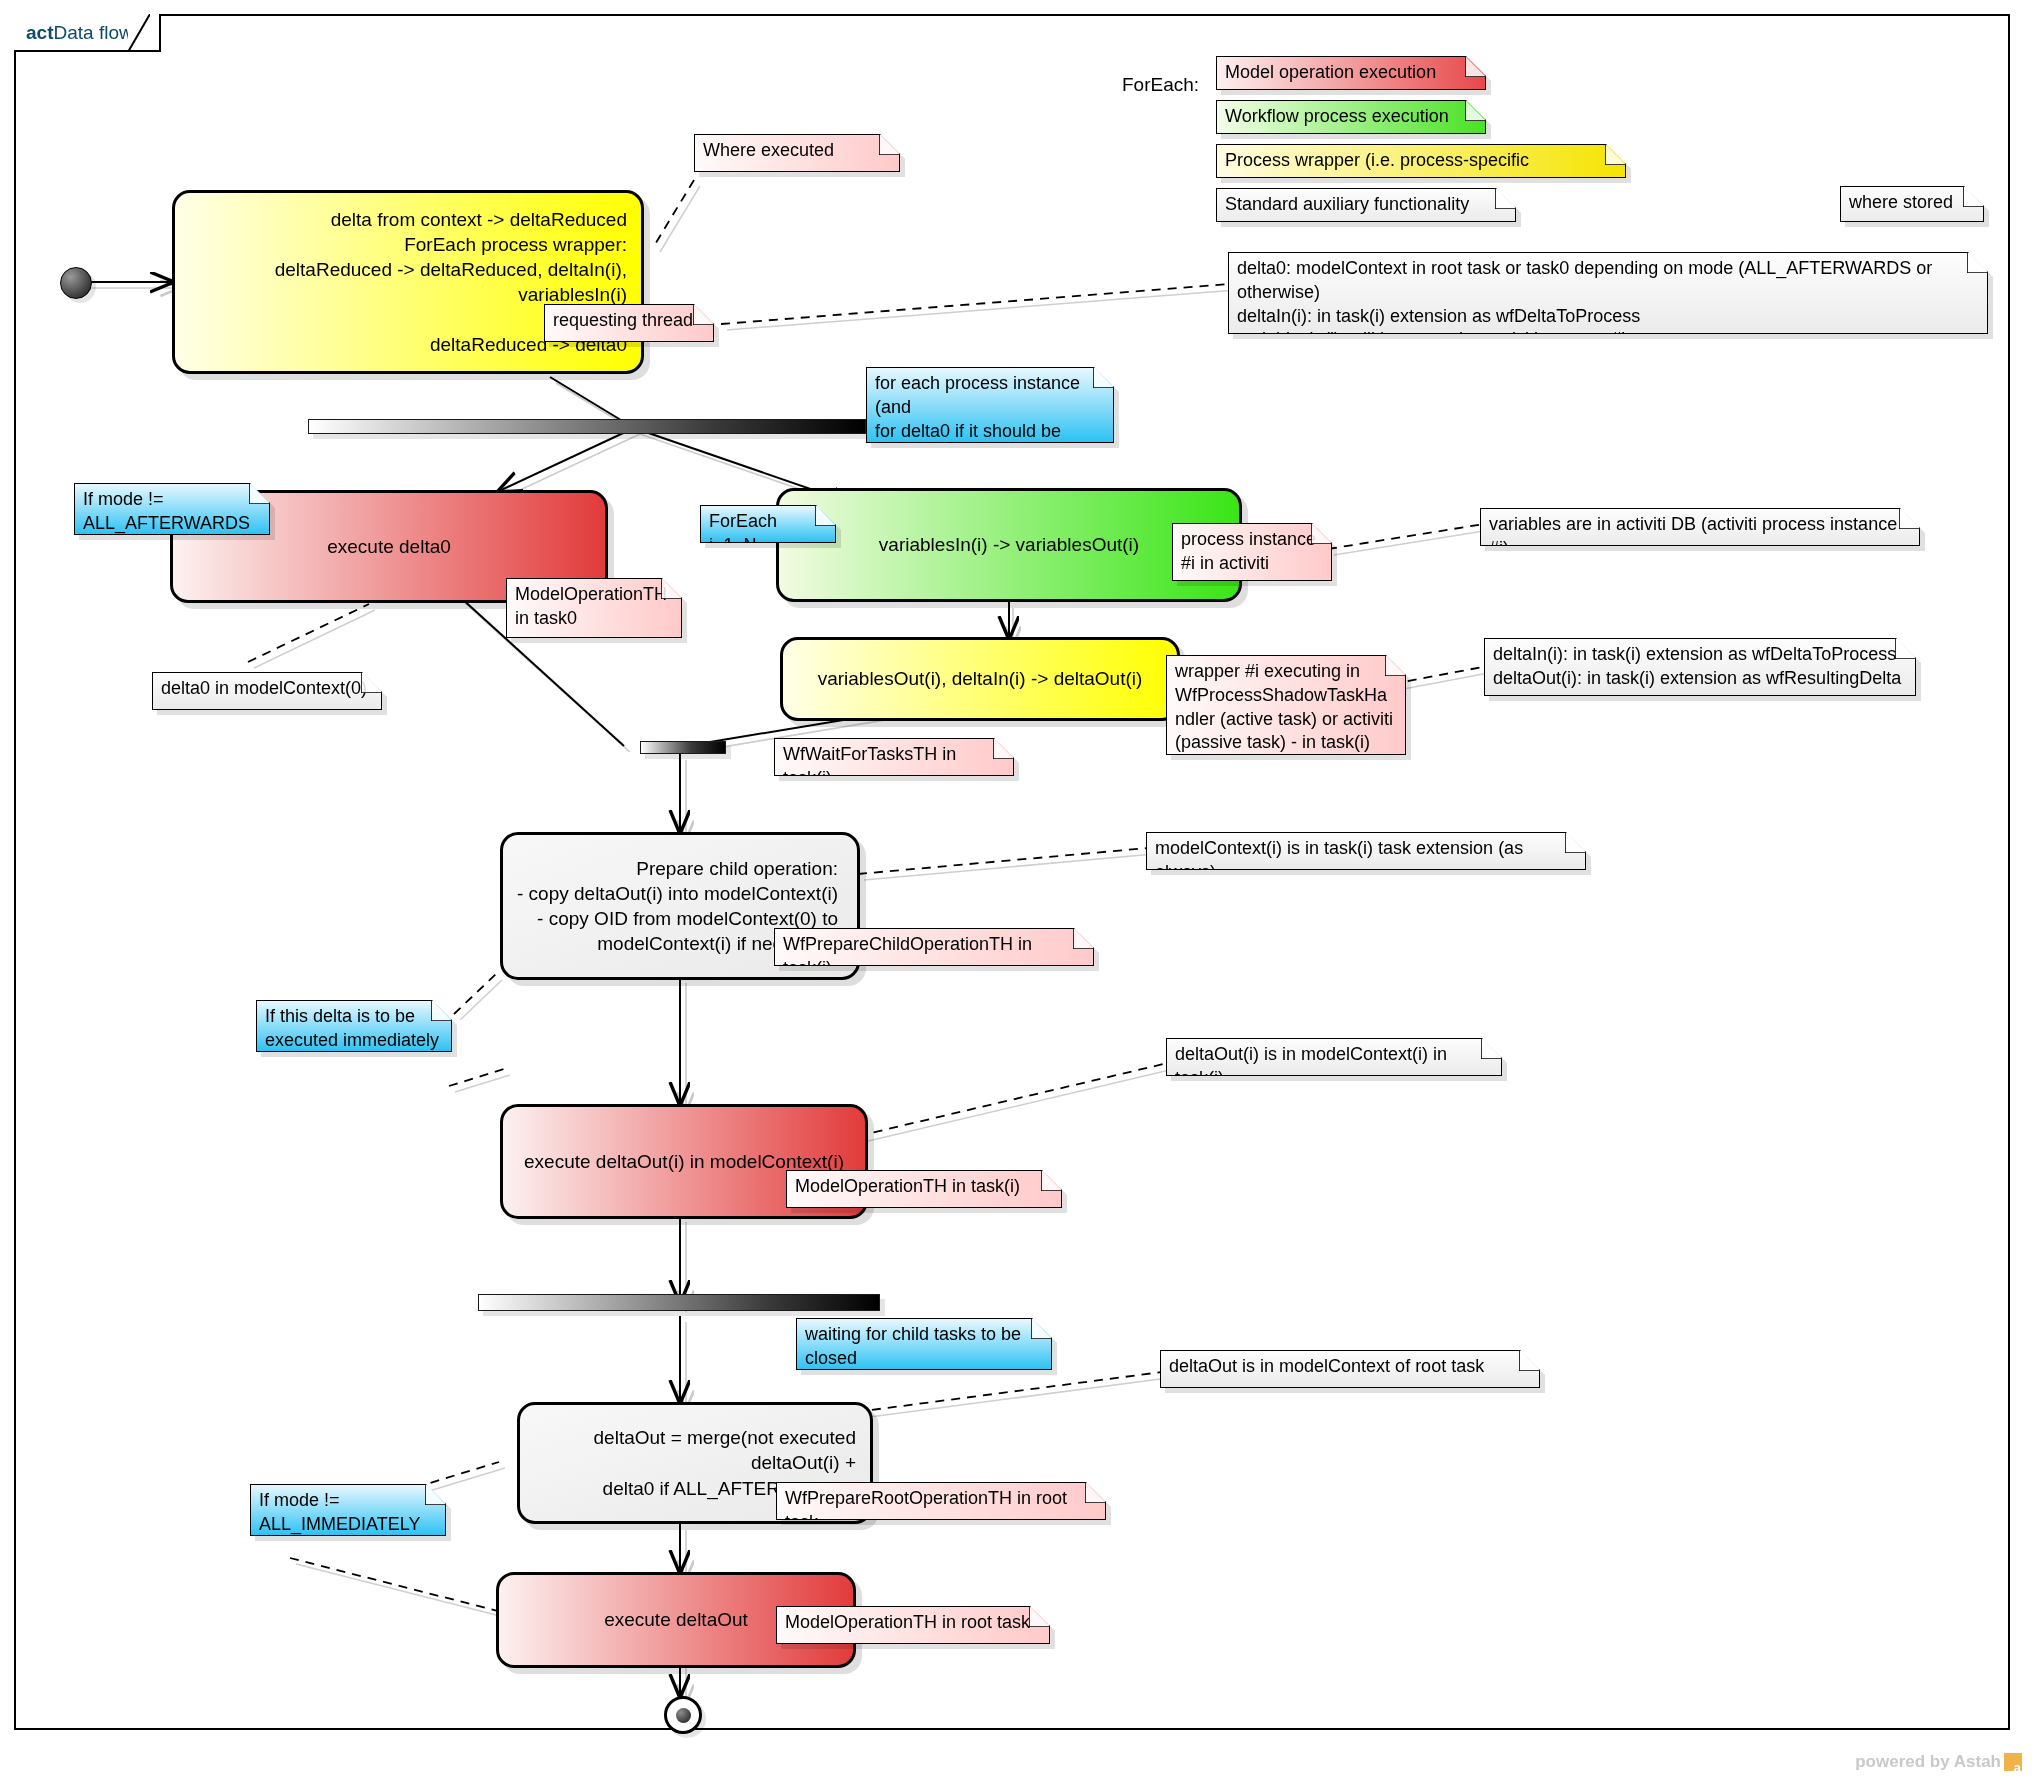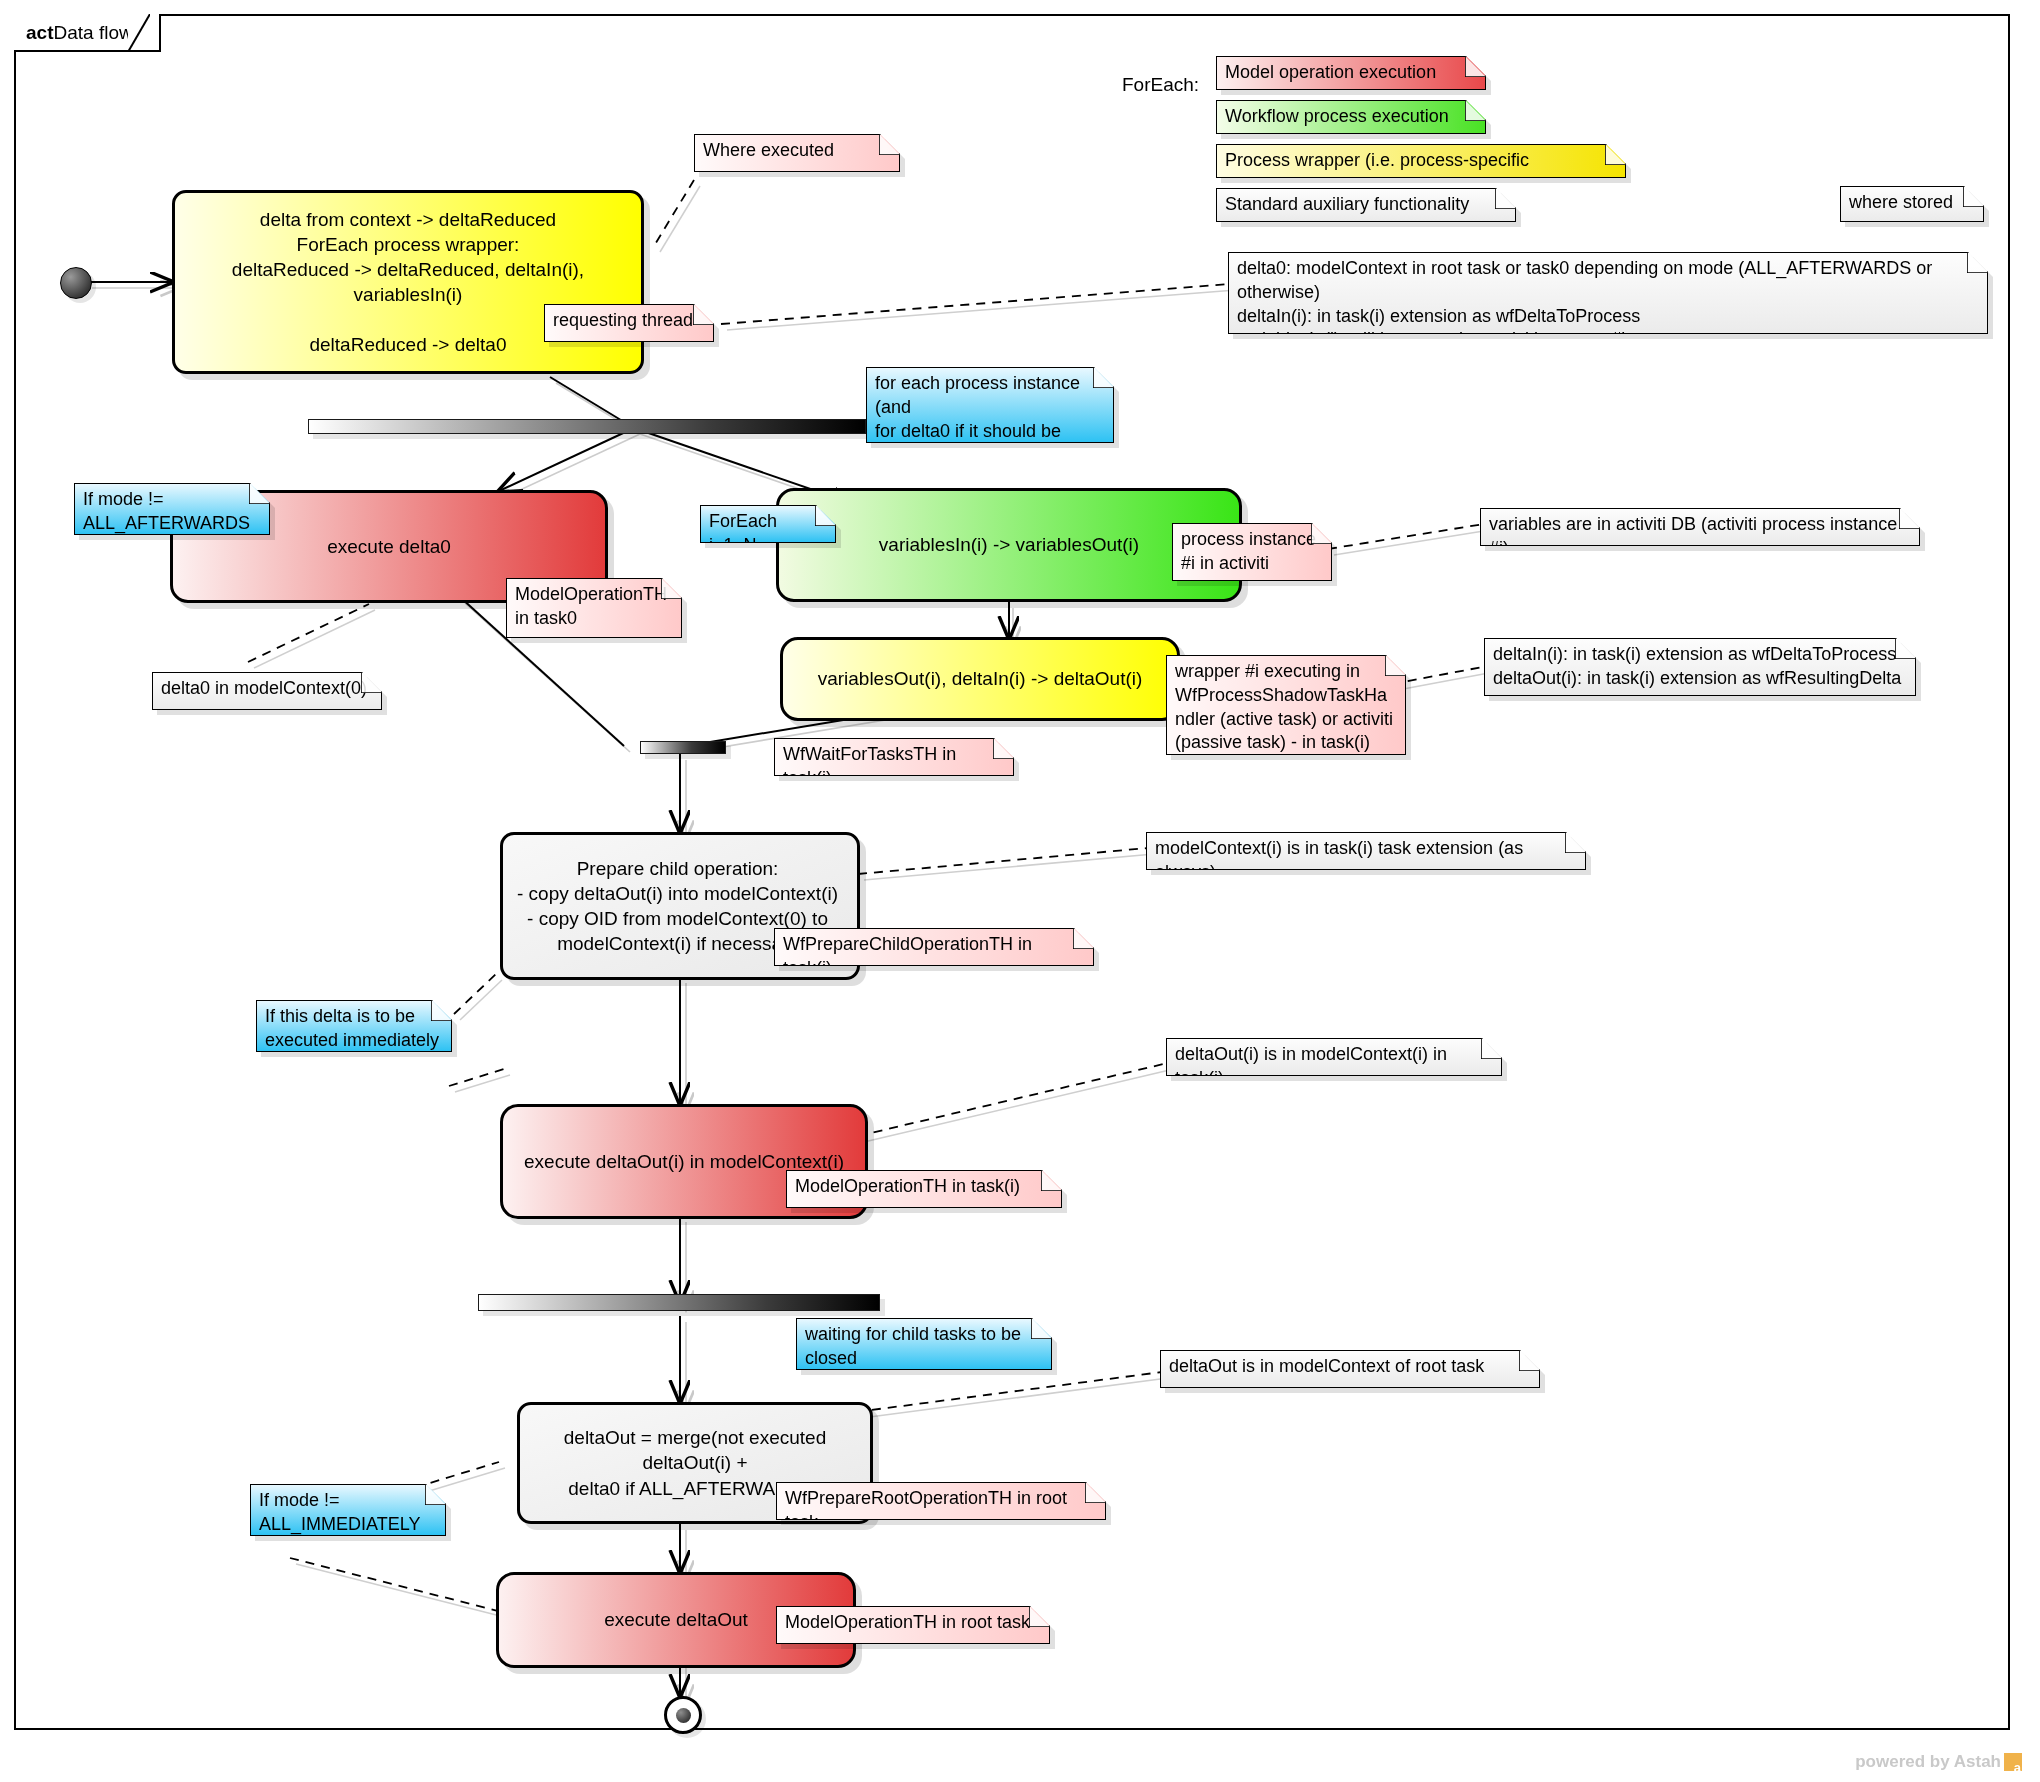--- a/index.html
+++ b/index.html
@@ -33,21 +33,21 @@
     position: absolute;
     left: 14px;
     top: 14px;
     height: 38px;
     padding: 0 26px 0 12px;
     border-right: 2px solid #000;
     border-bottom: 2px solid #000;
     background: #fff;
     font-size: 19px;
     line-height: 38px;
-    color: #000000;
+    color: #0c4a6e;
     box-sizing: border-box;
     white-space: nowrap;
     z-index: 6;
   }
   .frame-tab .kw { font-weight: bold; }
   .frame-tab-corner {
     position: absolute;
     left: 128px;
     top: 14px;
     width: 22px;
@@ -79,22 +79,21 @@
     justify-content: center;
     text-align: center;
     font-size: 19px;
     color: #000;
     padding: 8px 14px;
     z-index: 4;
     box-shadow: 6px 6px 0 rgba(0,0,0,0.13);
   }
   .action.left-align {
     justify-content: flex-start;
-    text-align: center;
-    border-radius: 14px;
+    text-align: right;
   }
   .action .txt { white-space: pre-line; line-height: 1.32; }
 
   .fill-yellow { background: linear-gradient(to right, #ffffe8 0%, #ffff00 100%); }
   .fill-red    { background: linear-gradient(to right, #fdf1f1 0%, #e23b3b 100%); }
   .fill-green  { background: linear-gradient(to right, #f2fbe2 0%, #39e516 100%); }
   .fill-gray   { background: linear-gradient(to bottom right, #f8f8f8 0%, #e9e9e9 100%); }
 
   
   .note {

